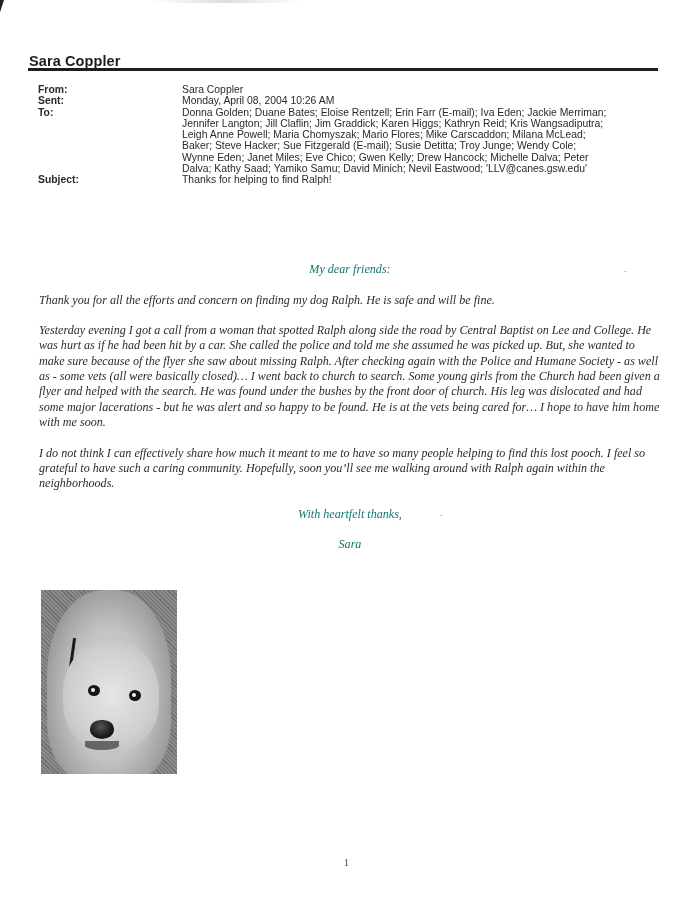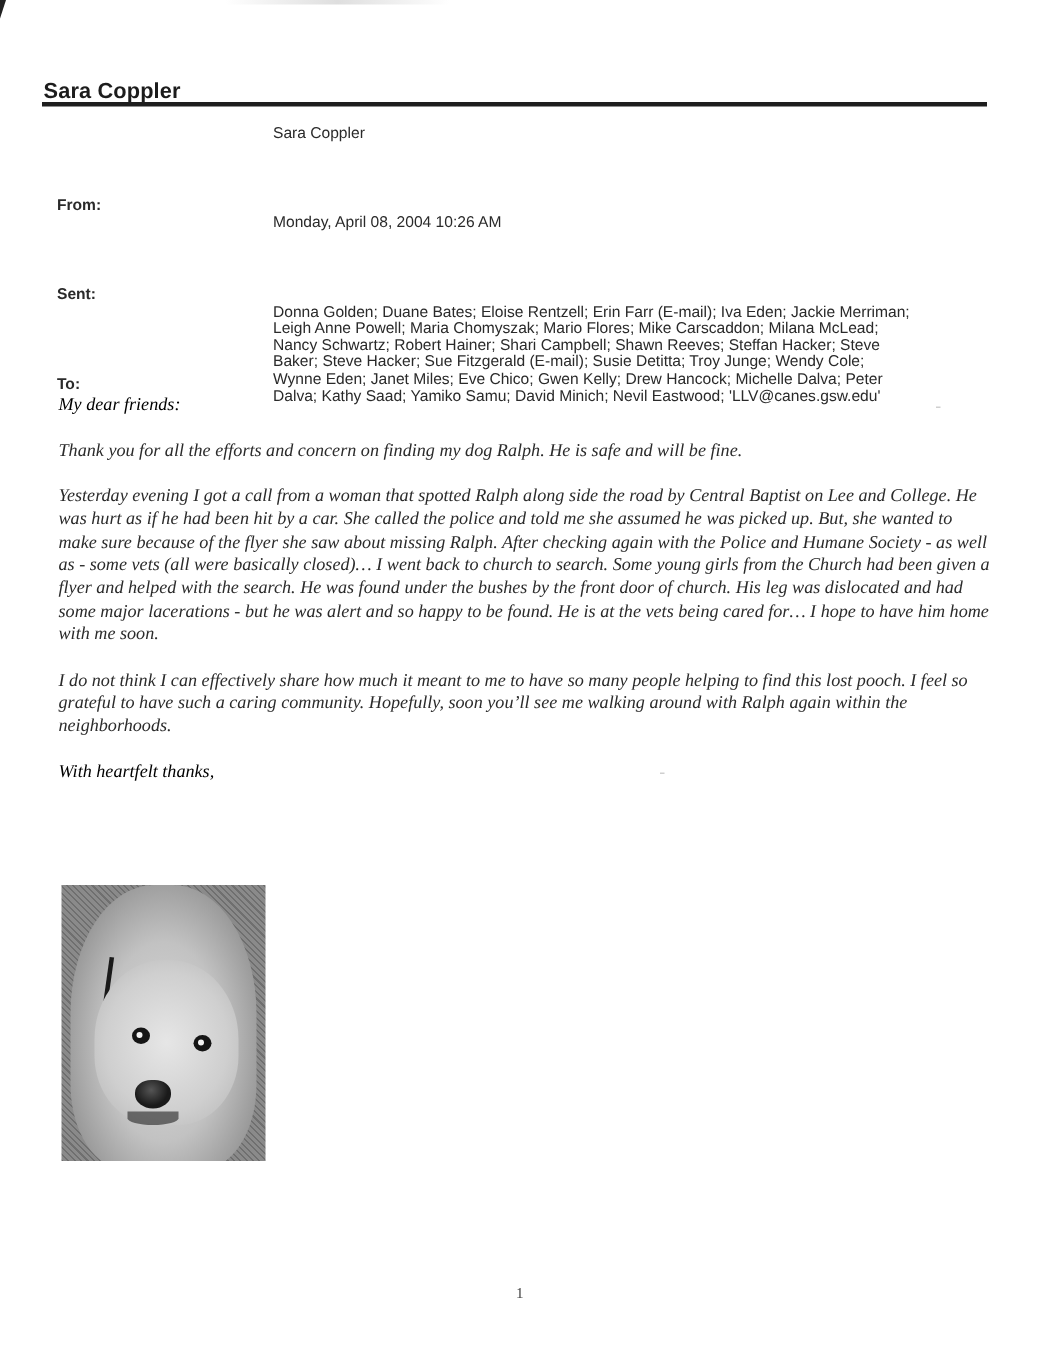--- a/index.html
+++ b/index.html
@@ -22,29 +22,29 @@
     }
     .title-rule {
       position: absolute; left: 28px; top: 68px; width: 630px; height: 3px;
       background: #1e1e1e;
     }
     .header-table {
       position: absolute; left: 38px; top: 84px; width: 625px;
       font-family: "Liberation Sans", sans-serif; font-size: 10.4px; line-height: 11.3px; color: #2a2a2a;
     }
     .hrow { display: flex; }
-    .hlabel { width: 144px; flex: 0 0 144px; font-weight: bold; margin-top: 48px; }
+    .hlabel { width: 144px; flex: 0 0 144px; font-weight: bold; }
     .hvalue { flex: 1; }
     .body-text {
       position: absolute; left: 39px; top: 262px; width: 622px;
       font-family: "Liberation Serif", serif; font-style: italic; font-size: 12.1px; line-height: 15.3px;
       color: #2b2b2b;
     }
     .body-text p { margin: 0 0 15.3px 0; }
-    .greet { color: #000000; }
+    .greet { color: #0f766e; text-align: center; }
     .photo {
       position: absolute; left: 41px; top: 590px; width: 136px; height: 184px;
       background:
         radial-gradient(ellipse 28% 18% at 38% 30%, rgba(255,255,255,0.0), rgba(255,255,255,0) 60%),
         repeating-linear-gradient(45deg, #6f6f6f 0 1px, #8a8a8a 1px 3px);
       overflow: hidden;
     }
     .dog-body {
       position: absolute; left: 6px; top: 0px; width: 124px; height: 190px;
       background: radial-gradient(ellipse at 50% 55%, #d8d8d8 0%, #c2c2c2 45%, #9a9a9a 75%, rgba(130,130,130,0) 100%);
@@ -95,35 +95,40 @@
     <div class="hvalue">Sara Coppler</div>
   </div>
   <div class="hrow">
     <div class="hlabel">Sent:</div>
     <div class="hvalue">Monday, April 08, 2004 10:26 AM</div>
   </div>
   <div class="hrow">
     <div class="hlabel">To:</div>
     <div class="hvalue">
       <div>Donna Golden; Duane Bates; Eloise Rentzell; Erin Farr (E-mail); Iva Eden; Jackie Merriman;</div>
+      <div>Jennifer Langton; Jill Claflin; Jim Graddick; Karen Higgs; Kathryn Reid; Kris Wangsadiputra;</div>
       <div>Leigh Anne Powell; Maria Chomyszak; Mario Flores; Mike Carscaddon; Milana McLead;</div>
-      <div>Nancy Schwartz; Robert Hainer; Shari Campbell; Shawn Reeves; Steffan Hacker; Steve</div>
       <div>Baker; Steve Hacker; Sue Fitzgerald (E-mail); Susie Detitta; Troy Junge; Wendy Cole;</div>
       <div>Wynne Eden; Janet Miles; Eve Chico; Gwen Kelly; Drew Hancock; Michelle Dalva; Peter</div>
       <div>Dalva; Kathy Saad; Yamiko Samu; David Minich; Nevil Eastwood; 'LLV@canes.gsw.edu'</div>
     </div>
+  </div>
+  <div class="hrow">
+    <div class="hlabel">Subject:</div>
+    <div class="hvalue">Thanks for helping to find Ralph!</div>
   </div>
 </div>
 
 <div class="body-text">
   <p class="greet">My dear friends:</p>
   <p>Thank you for all the efforts and concern on finding my dog Ralph.  He is safe and will be fine.</p>
   <p>Yesterday evening I got a call from a woman that spotted Ralph along side the road by Central Baptist on Lee and College.  He was hurt as if he had been hit by a car.  She called the police and told me she assumed he was picked up.  But, she wanted to make sure because of the flyer she saw about missing Ralph.  After checking again with the Police and Humane Society - as well as - some vets (all were basically closed)…  I went back to church to search.   Some young girls from the Church had been given a flyer and helped with the search.  He was found under the bushes by the front door of church.  His leg was dislocated and had some major lacerations - but he was alert and so happy to be found.  He is at the vets being cared for… I hope to have him home with me soon.</p>
   <p> I do not think I can effectively share how much it meant to me to have so many people helping to find this lost pooch.  I feel so grateful to have such a caring community.   Hopefully, soon you’ll see me walking around with Ralph again within the neighborhoods.</p>
   <p class="greet">With heartfelt thanks,</p>
+  <p class="greet">Sara</p>
 </div>
 
 <div class="photo">
   <div class="dog-body"></div>
   <div class="leash"></div>
   <div class="dog-head"></div>
   <div class="dog-eye eye-left"></div>
   <div class="dog-eye eye-right"></div>
   <div class="dog-nose"></div>
   <div class="dog-mouth"></div>

